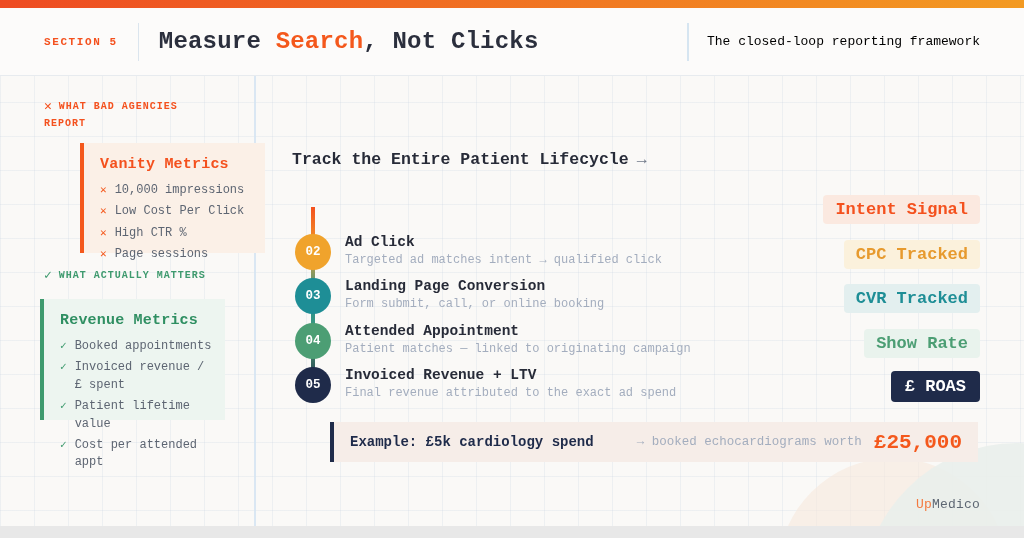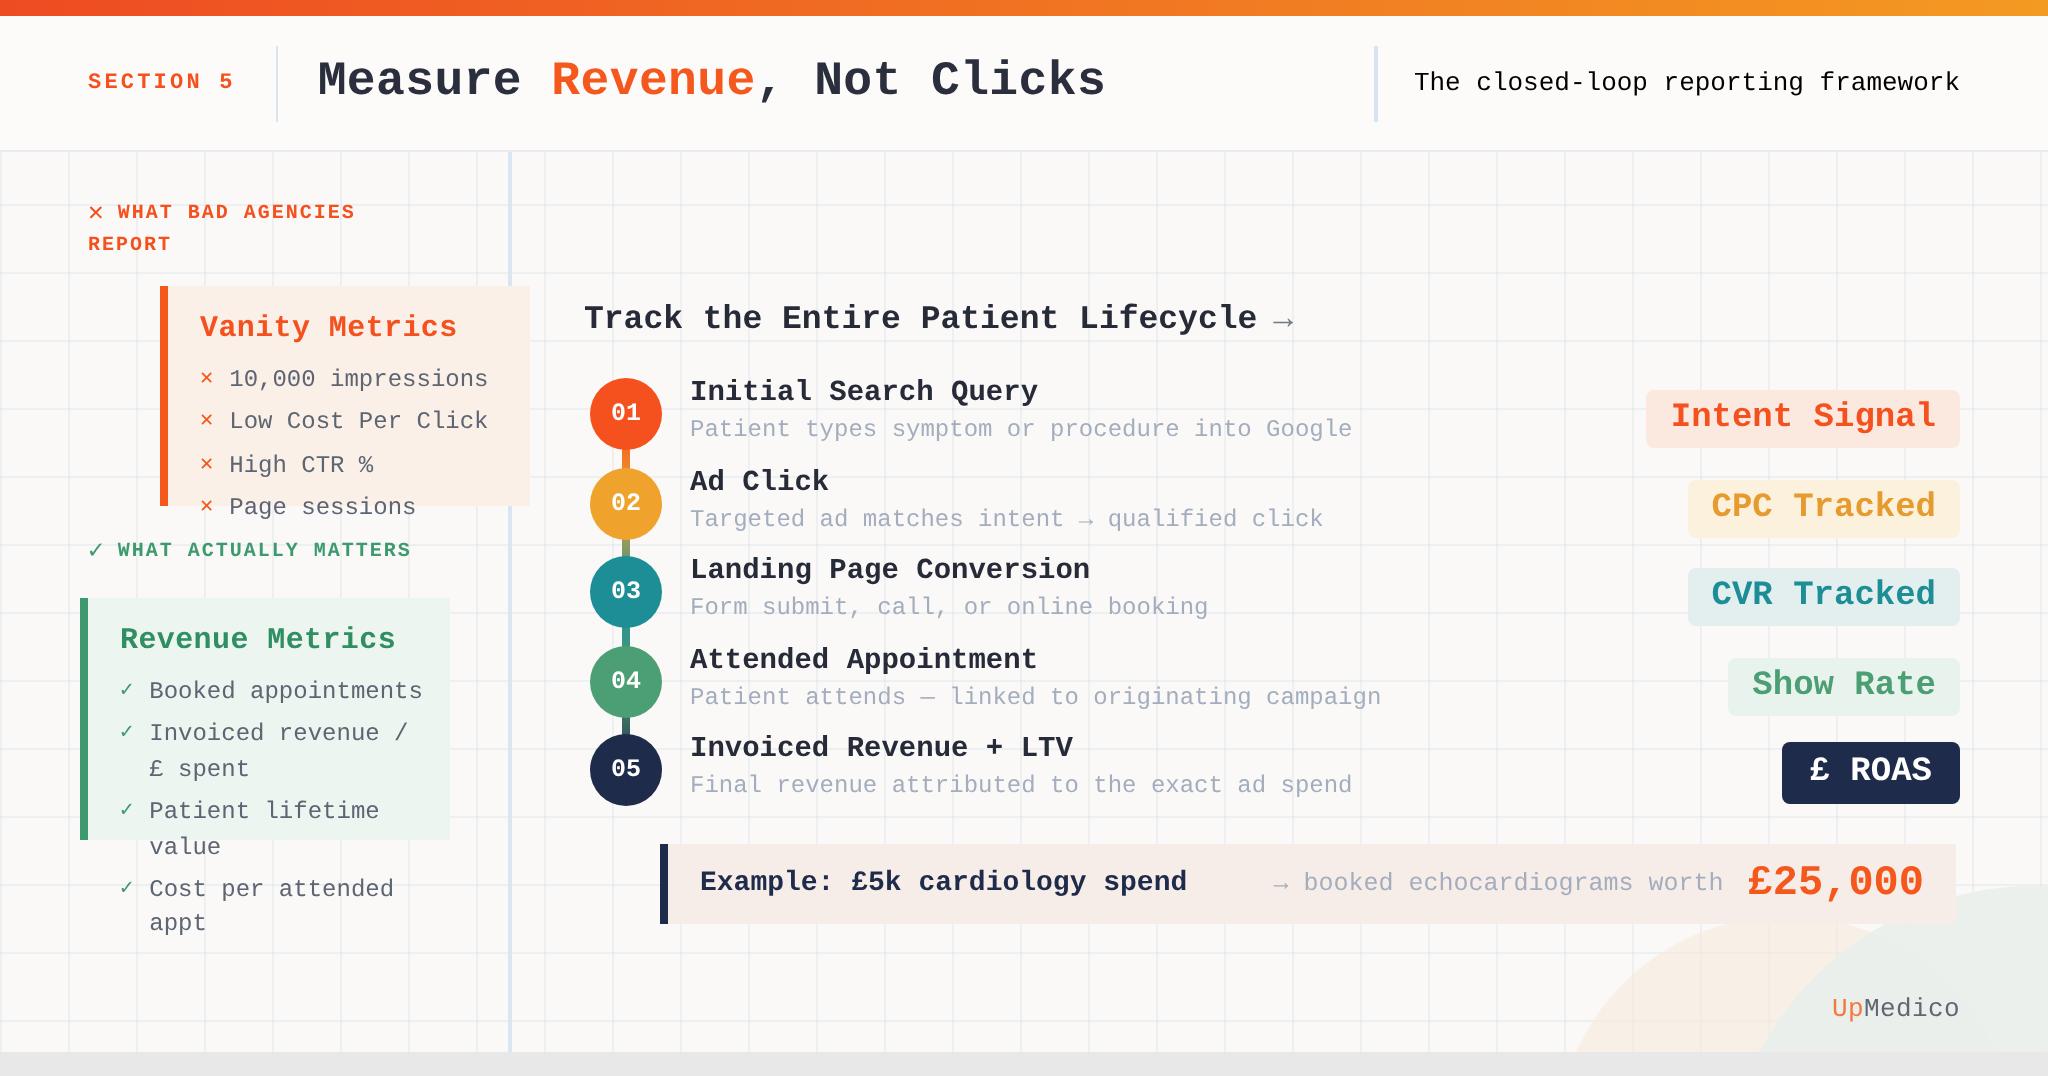--- a/index.html
+++ b/index.html
@@ -81,21 +81,21 @@
 <div class="slide">
 
   <div class="circ-peach"></div>
   <div class="circ-mint"></div>
 
   <div class="topbar"></div>
 
   <div class="header">
     <span class="section-label">SECTION 5</span>
     <span class="hdiv"></span>
-    <h1 class="page-title"><span>Measure </span><span class="hl">Revenue</span><span>, Not Clicks</span></h1>
+    <h1 class="page-title"><span>Measure </span><span class="hl">Search</span><span>, Not Clicks</span></h1>
     <div class="hright">
       <span class="hdiv2"></span>
       <span class="header-subtitle">The closed-loop reporting framework</span>
     </div>
   </div>
 
   <div class="vguide"></div>
 
   <div class="cap cap-bad"><span class="cap-ic">✕</span><span>WHAT BAD AGENCIES REPORT</span></div>
 
@@ -142,46 +142,39 @@
           <span class="li-ic">✓</span>
           <span>Cost per attended appt</span>
         </li>
     </ul>
   </div>
 
   <div class="main-heading"><span>Track the Entire Patient Lifecycle</span><span class="arrow">→</span></div>
 
   <div class="connector"></div>
 
-  <div class="step s1">
-    <div class="step-circle c1">01</div>
-    <div class="step-text">
-      <div class="step-title">Initial Search Query</div>
-      <div class="step-desc">Patient types symptom or procedure into Google</div>
-    </div>
-  </div>
   <div class="step s2">
     <div class="step-circle c2">02</div>
     <div class="step-text">
       <div class="step-title">Ad Click</div>
       <div class="step-desc">Targeted ad matches intent → qualified click</div>
     </div>
   </div>
   <div class="step s3">
     <div class="step-circle c3">03</div>
     <div class="step-text">
       <div class="step-title">Landing Page Conversion</div>
       <div class="step-desc">Form submit, call, or online booking</div>
     </div>
   </div>
   <div class="step s4">
     <div class="step-circle c4">04</div>
     <div class="step-text">
       <div class="step-title">Attended Appointment</div>
-      <div class="step-desc">Patient attends — linked to originating campaign</div>
+      <div class="step-desc">Patient matches — linked to originating campaign</div>
     </div>
   </div>
   <div class="step s5">
     <div class="step-circle c5">05</div>
     <div class="step-text">
       <div class="step-title">Invoiced Revenue + LTV</div>
       <div class="step-desc">Final revenue attributed to the exact ad spend</div>
     </div>
   </div>
 

